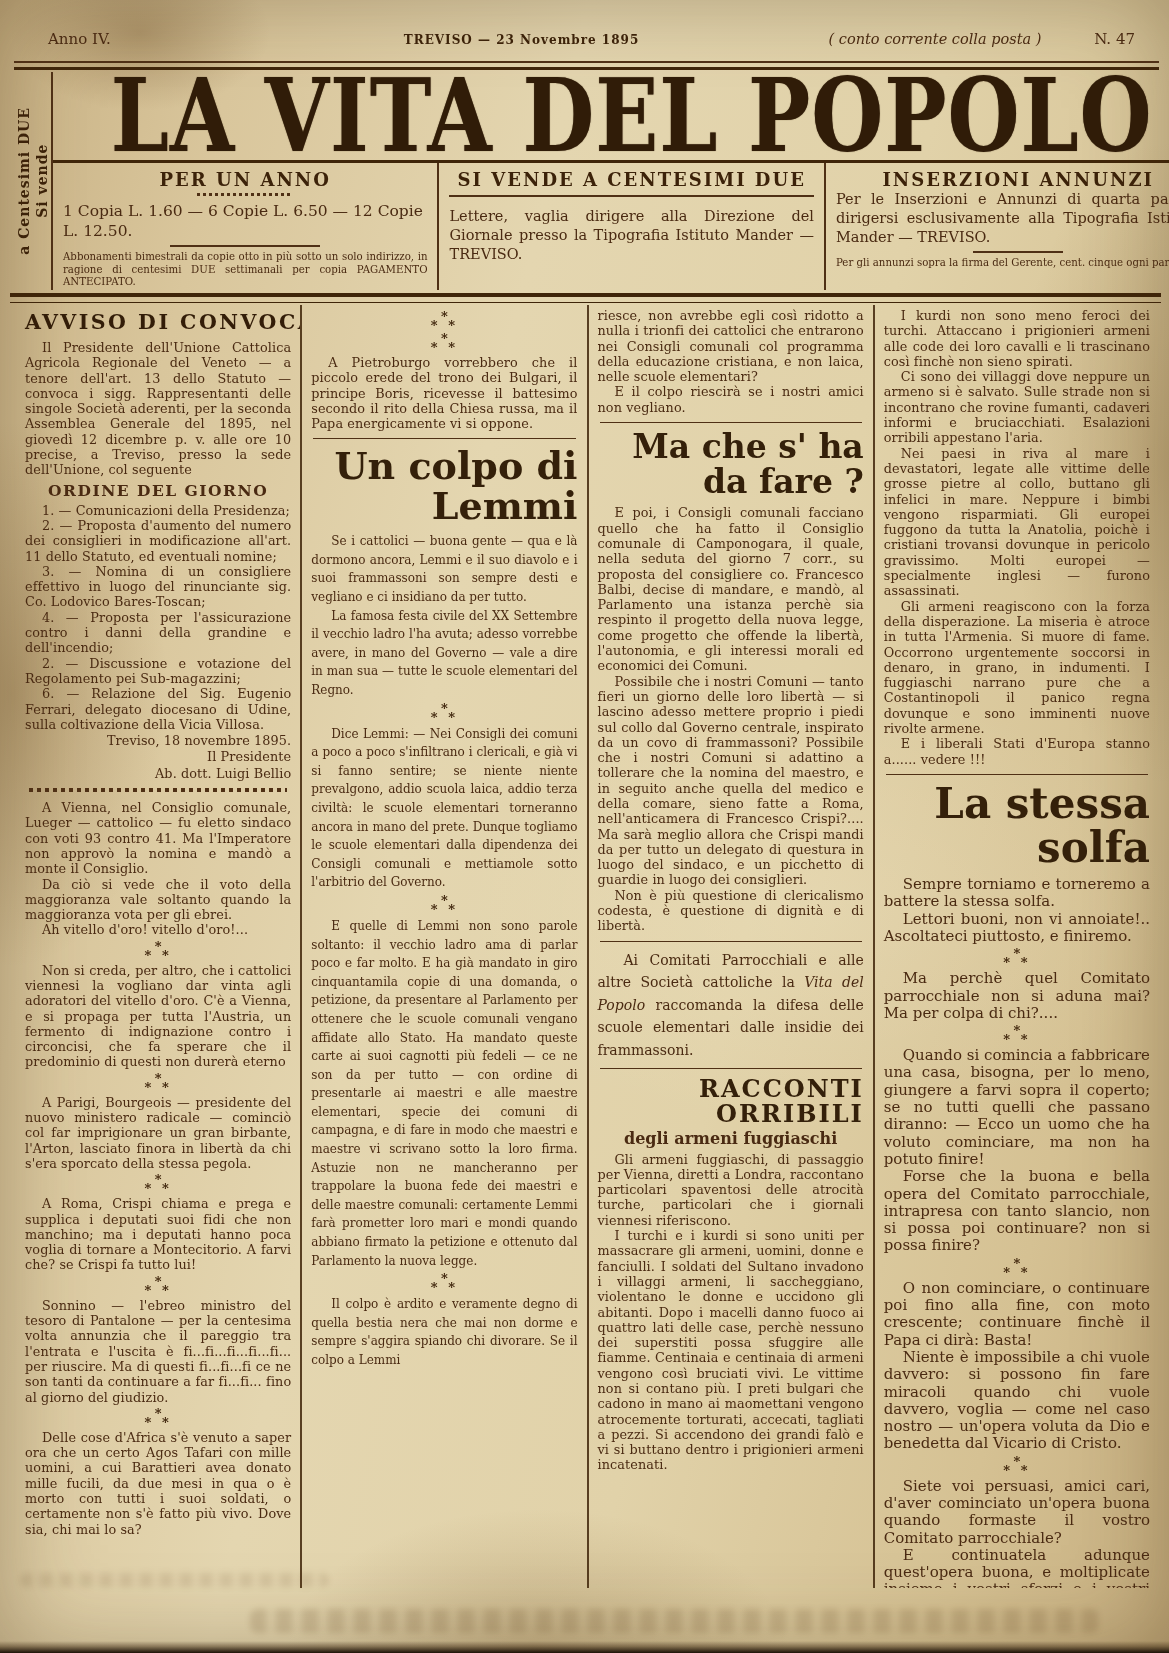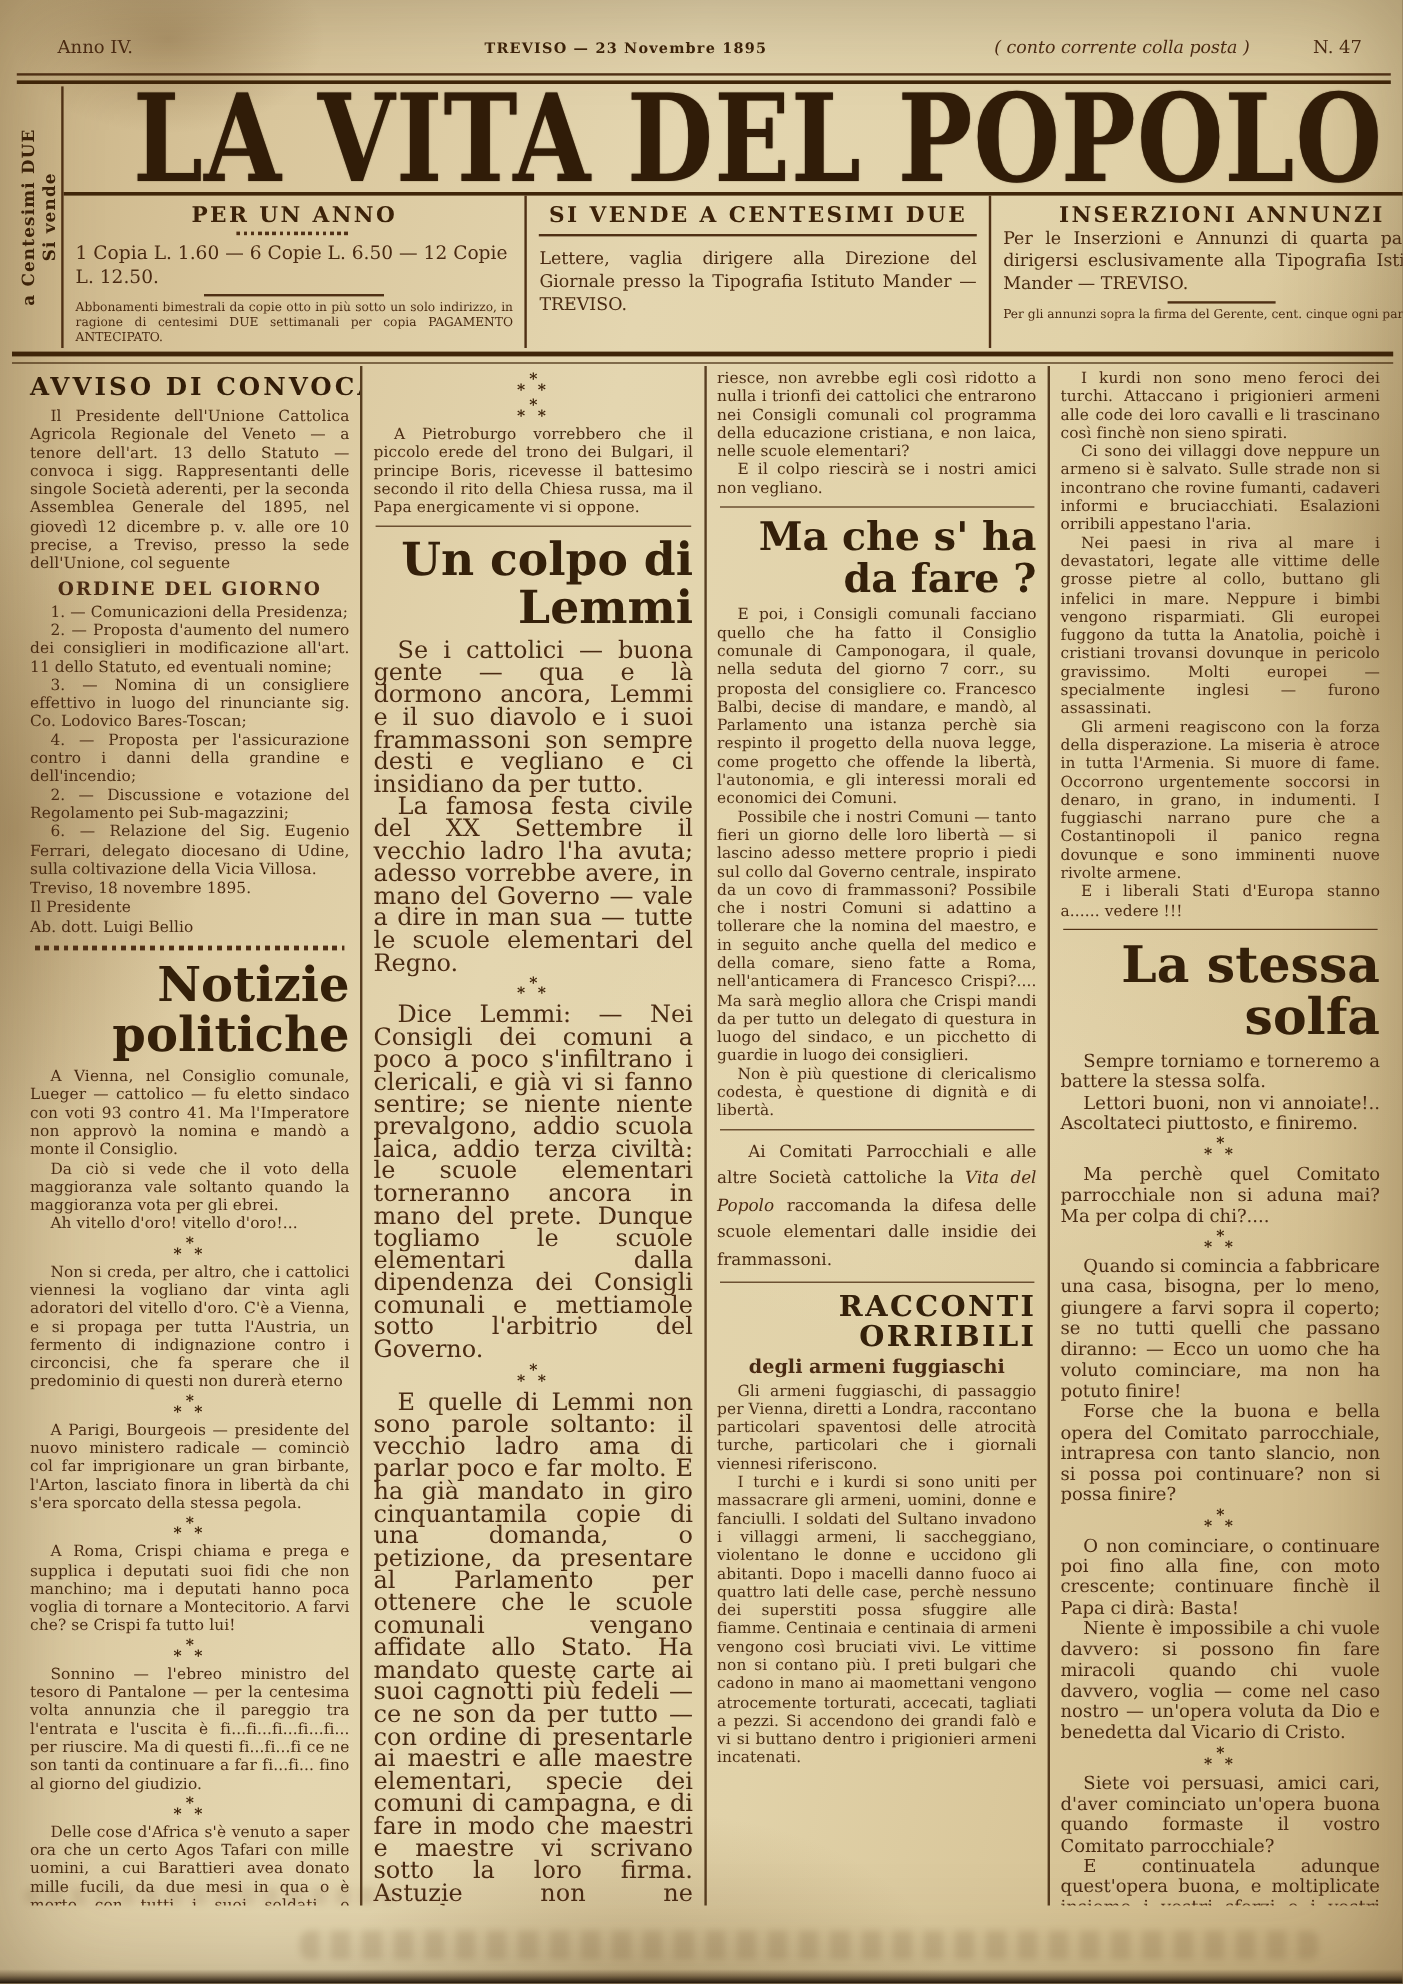--- a/index.html
+++ b/index.html
@@ -47,22 +47,22 @@
   .ic2-title{border-bottom:2px solid #4f3015; padding-bottom:5px; margin-bottom:10px;}
   .ic-body{font-size:14.5px; line-height:1.3; text-align:justify;}
   .rule-thick{position:absolute; top:293px; left:10px; right:8px; height:5px;
     border-top:4px solid #3f2509; border-bottom:1px solid #3f2509;}
   
   .bodycols{position:absolute; top:305px; left:16px; right:10px; height:1283px; display:flex;}
   .col{flex:1; padding:3px 9px 0; overflow:hidden;}
   .col + .col{border-left:2px solid rgba(63,37,9,.85);}
   .sm{font-size:12.8px; line-height:15.3px; text-align:justify; margin:0; text-indent:17px; letter-spacing:.1px;}
   .noind{text-indent:0;}
-  .ctr{text-align:left; text-indent:0; margin:1px 0;}
-  .lg2{font-size:20px; line-height:18.6px; text-align:justify; margin:0; text-indent:20px;}
+  .ctr{text-align:right; text-indent:0; margin:1px 0;}
+  .lg2{font-size:12px; line-height:18.6px; text-align:justify; margin:0; text-indent:20px;}
   .lg4{font-size:15px; line-height:17.3px; text-align:justify; margin:0; text-indent:19px;}
   .h-avviso{font-size:20.5px; font-weight:bold; letter-spacing:2.5px; text-align:center; margin:2px 0 6px; color:#331d08; white-space:nowrap;}
   .h-ordine{font-size:15.5px; font-weight:bold; letter-spacing:1.5px; text-align:center; margin:3px 0;}
   .h-display{font-weight:bold; text-align:right; color:#34200a; margin:6px 0 6px; line-height:1.05;}
   .h-notizie{font-size:40px;}
   .h-lemmi{font-size:38px;}
   .h-mache{font-size:33px;}
   .h-solfa{font-size:42px;}
   .h-racconti{font-size:24px; letter-spacing:2px; margin:4px 0 2px;}
   .h-subracc{font-size:16px; font-weight:bold; text-align:center; margin:0 0 4px;}
@@ -138,21 +138,20 @@
       <p class="sm">1. — Comunicazioni della Presidenza;</p>
       <p class="sm">2. — Proposta d'aumento del numero dei consiglieri in modificazione all'art. 11 dello Statuto, ed eventuali nomine;</p>
       <p class="sm">3. — Nomina di un consigliere effettivo in luogo del rinunciante sig. Co. Lodovico Bares-Toscan;</p>
       <p class="sm">4. — Proposta per l'assicurazione contro i danni della grandine e dell'incendio;</p>
       <p class="sm">2. — Discussione e votazione del Regolamento pei Sub-magazzini;</p>
       <p class="sm">6. — Relazione del Sig. Eugenio Ferrari, delegato diocesano di Udine, sulla coltivazione della Vicia Villosa.</p>
       <p class="sm ctr">Treviso, 18 novembre 1895.</p>
       <p class="sm ctr">Il Presidente</p>
       <p class="sm ctr">Ab. dott. Luigi Bellio</p>
       <div class="wavy"></div>
-      <div class="h-display h-notizie">Notizie politiche</div>
       <p class="sm">A Vienna, nel Consiglio comunale, Lueger — cattolico — fu eletto sindaco con voti 93 contro 41. Ma l'Imperatore non approvò la nomina e mandò a monte il Consiglio.</p>
       <p class="sm">Da ciò si vede che il voto della maggioranza vale soltanto quando la maggioranza vota per gli ebrei.</p>
       <p class="sm">Ah vitello d'oro! vitello d'oro!...</p>
       <div class="asterism"></div>
       <p class="sm">Non si creda, per altro, che i cattolici viennesi la vogliano dar vinta agli adoratori del vitello d'oro. C'è a Vienna, e si propaga per tutta l'Austria, un fermento di indignazione contro i circoncisi, che fa sperare che il predominio di questi non durerà eterno</p>
       <div class="asterism"></div>
       <p class="sm">A Parigi, Bourgeois — presidente del nuovo ministero radicale — cominciò col far imprigionare un gran birbante, l'Arton, lasciato finora in libertà da chi s'era sporcato della stessa pegola.</p>
       <div class="asterism"></div>
       <p class="sm">A Roma, Crispi chiama e prega e supplica i deputati suoi fidi che non manchino; ma i deputati hanno poca voglia di tornare a Montecitorio. A farvi che? se Crispi fa tutto lui!</p>
       <div class="asterism"></div>

